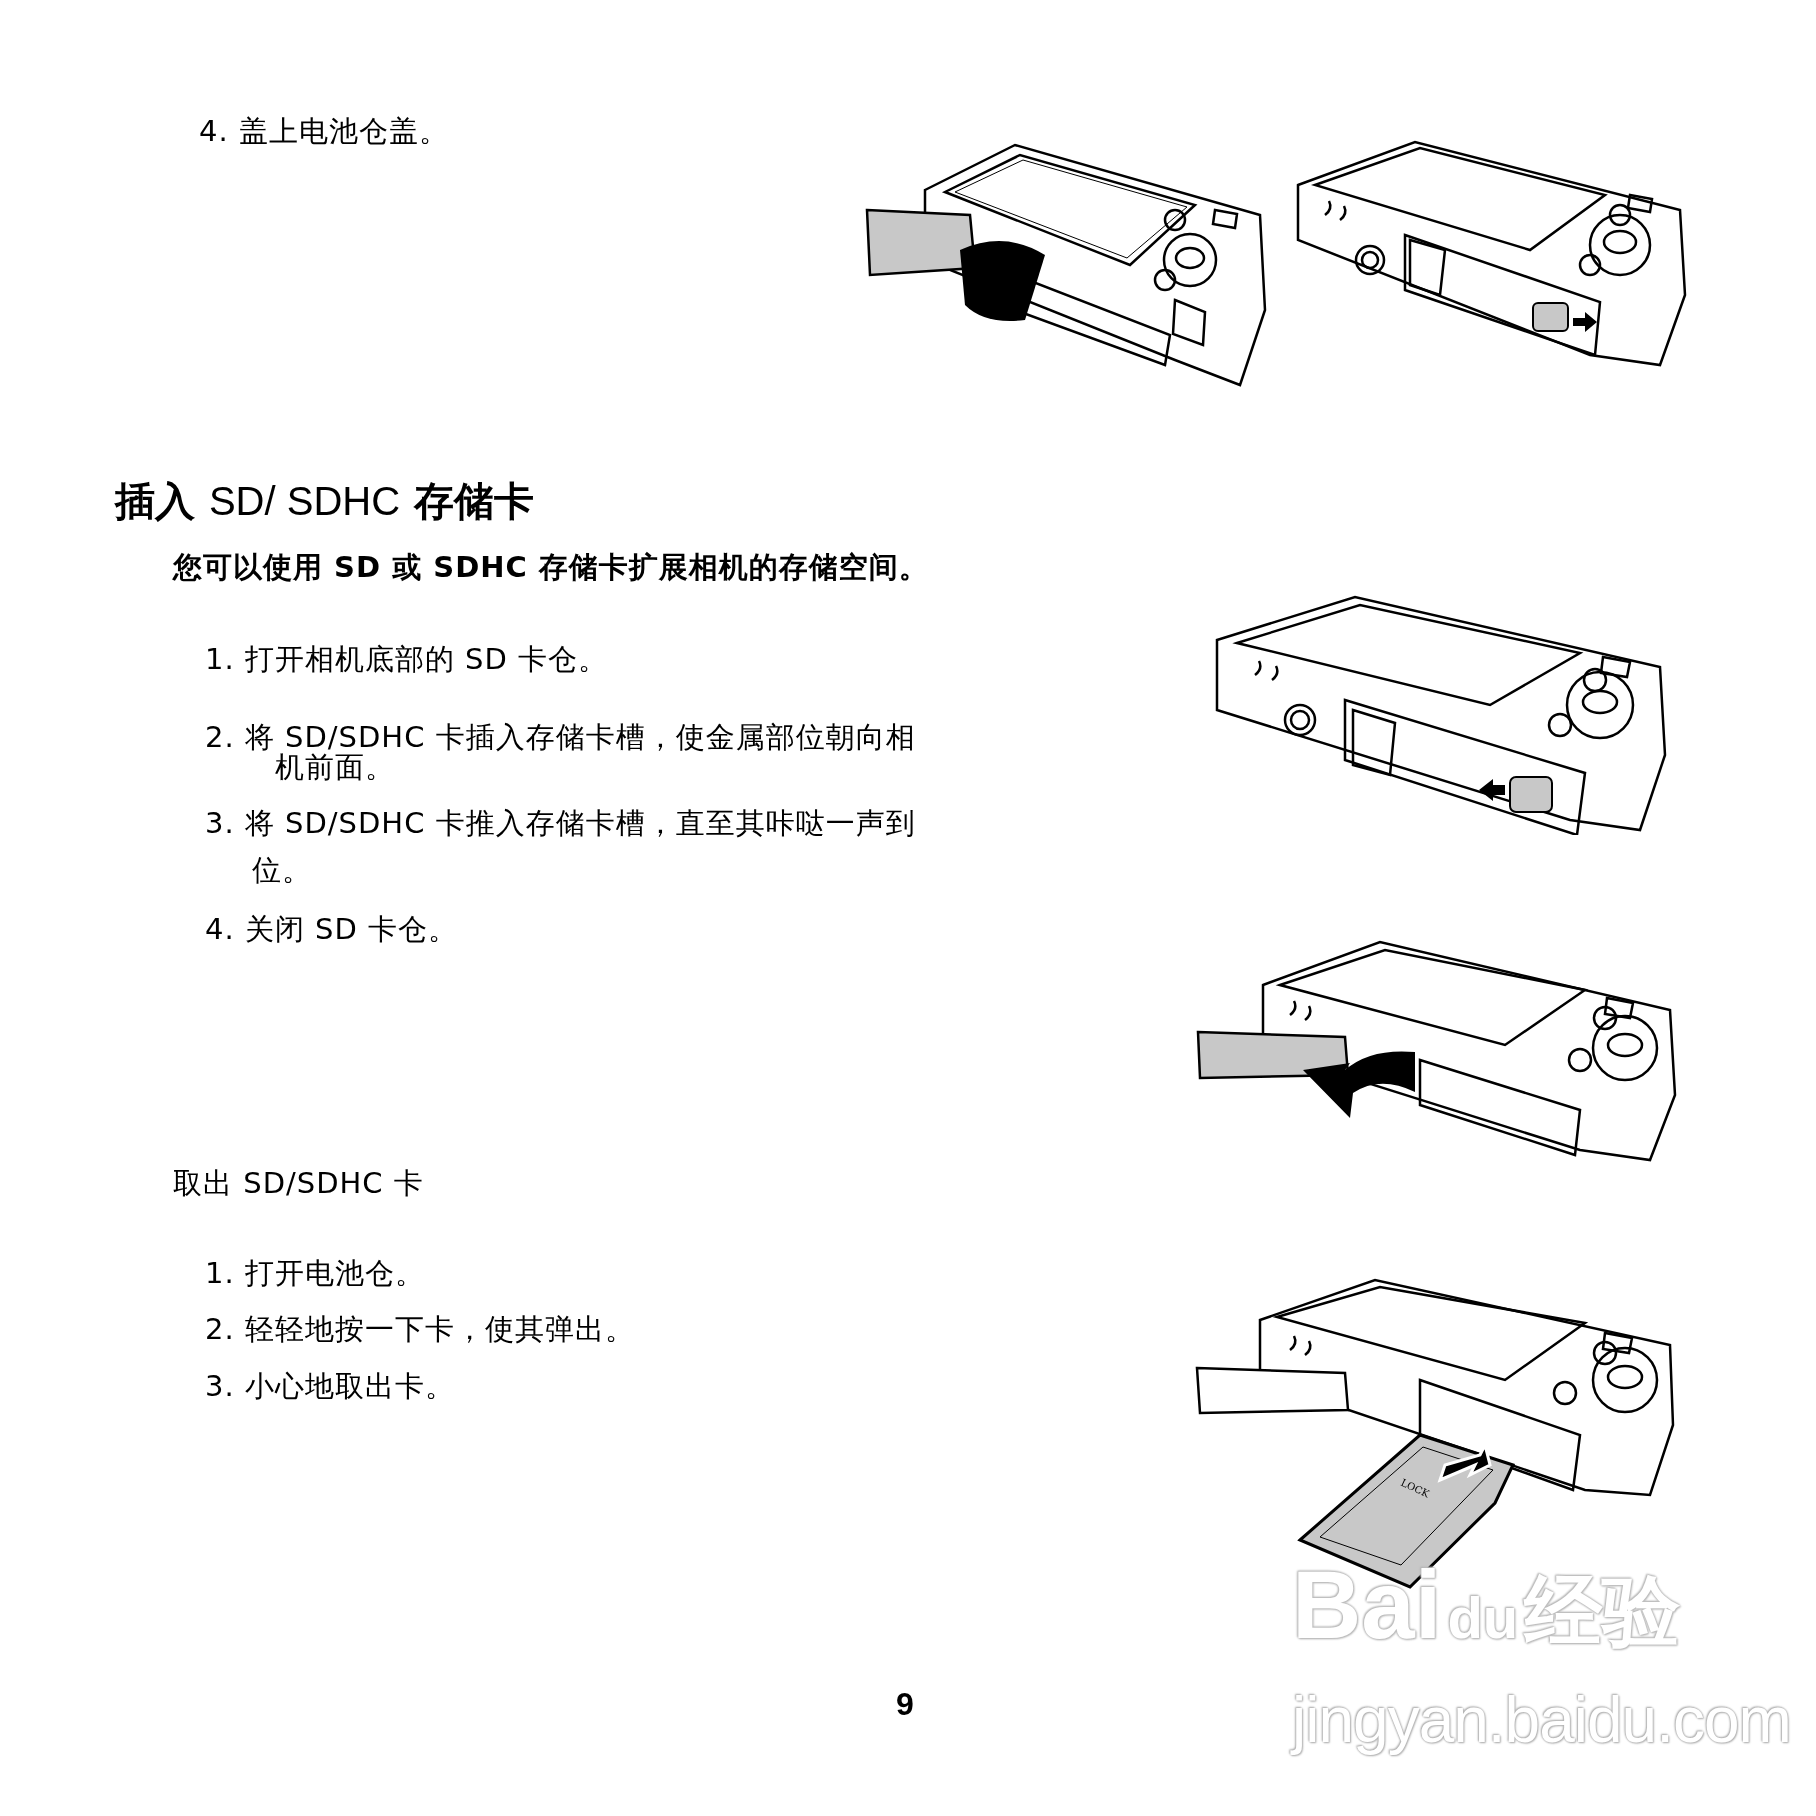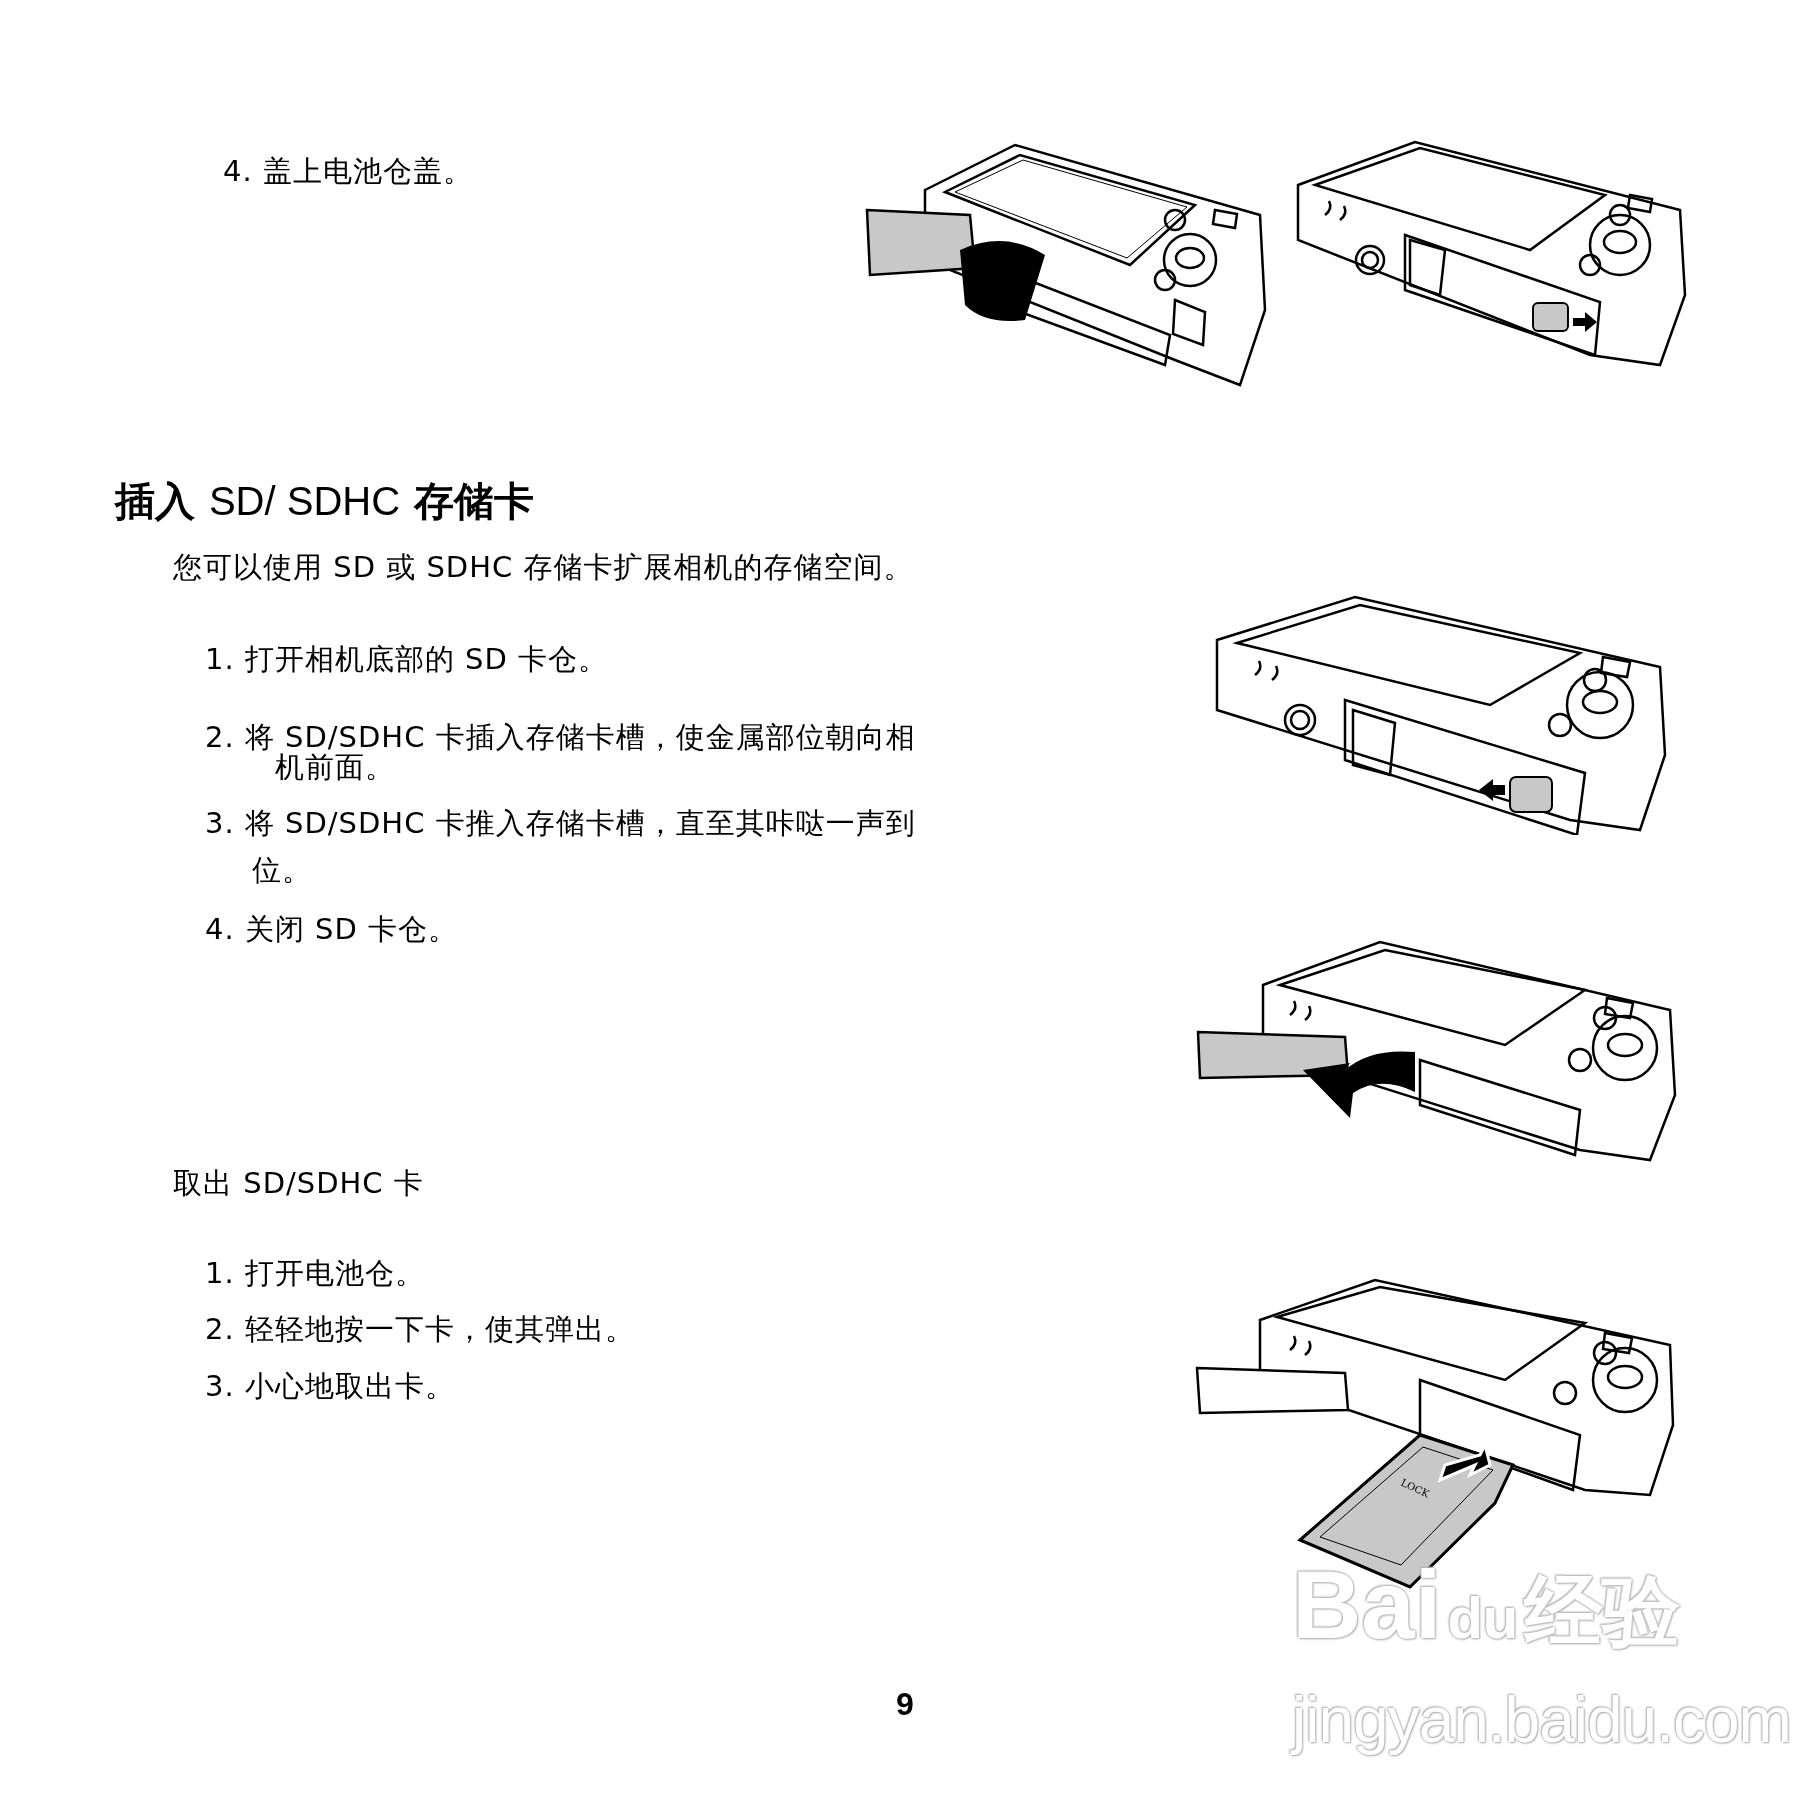--- a/index.html
+++ b/index.html
@@ -15,21 +15,21 @@
   .wm-logo { position:absolute; left:0; top:0; font-family:"Liberation Sans",sans-serif; font-weight:bold;
              font-size:96px; line-height:100px; color:#fff;
              text-shadow:0 0 2px #bbb, 0 0 3px #ccc, 1px 1px 2px #aaa, -1px -1px 2px #aaa; }
   .wm-url { position:absolute; left:0; top:135px; font-family:"Liberation Sans",sans-serif;
             font-size:64px; line-height:60px; color:#fff;
             text-shadow:0 0 2px #bbb, 1px 1px 2px #aaa, -1px -1px 2px #aaa; letter-spacing:-1px; }
 </style>
 </head>
 <body>
 
-<div class="line" style="left:223px; top:114px;margin-top:40px;">4. 盖上电池仓盖。</div>
+<div class="line" style="left:199px; top:114px;">4. 盖上电池仓盖。</div>
 
 <div class="illus" style="left:865px; top:130px; width:410px; height:262px;">
   <svg viewBox="0 0 410 262">
     <g fill="none" stroke="#000" stroke-width="2.5">
       <path d="M60 60 L150 15 L395 85 L400 180 L375 255 L310 230 L60 130 Z" fill="#fff"></path>
       <path d="M80 62 L155 25 L330 75 L265 135 Z"></path>
       <path d="M90 62 L158 30 L322 77 L262 128 Z" stroke-width="1"></path>
       <circle cx="325" cy="130" r="26"></circle>
       <ellipse cx="325" cy="128" rx="14" ry="10"></ellipse>
       <circle cx="310" cy="90" r="10"></circle>
@@ -64,21 +64,21 @@
     <path d="M283 188 L295 188 L295 182 L307 192 L295 202 L295 196 L283 196 Z" fill="#000"></path>
   </svg>
 </div>
 
 <div class="heading" style="left:115px; top:478px;">
   <span>插入</span>
   <span class="latin">SD/ SDHC</span>
   <span>存储卡</span>
 </div>
 
-<div class="line" style="left:173px; top:550px;">您可以使用 SD 或 SDHC 存储卡扩展相机的存储空间。</div>
+<div class="line" style="left:173px; top:550px;font-weight:bold;">您可以使用 SD 或 SDHC 存储卡扩展相机的存储空间。</div>
 
 <div class="line" style="left:205px; top:642px;">1. 打开相机底部的 SD 卡仓。</div>
 <div class="line" style="left:205px; top:720px;">2. 将 SD/SDHC 卡插入存储卡槽，使金属部位朝向相</div>
 <div class="line" style="left:252px; top:750px;margin-left:23px;">机前面。</div>
 <div class="line" style="left:205px; top:806px;">3. 将 SD/SDHC 卡推入存储卡槽，直至其咔哒一声到</div>
 <div class="line" style="left:252px; top:853px;">位。</div>
 <div class="line" style="left:205px; top:912px;text-align:center;">4. 关闭 SD 卡仓。</div>
 
 <div class="illus" style="left:1205px; top:585px; width:465px; height:250px;">
   <svg viewBox="0 0 465 250">

